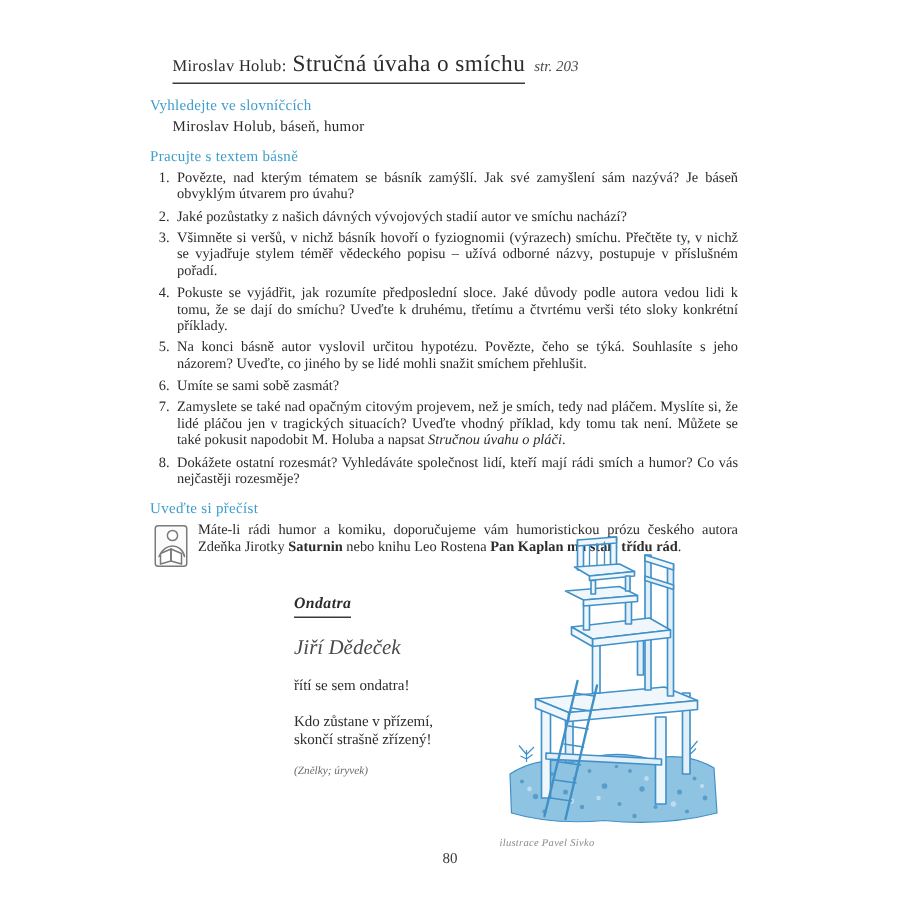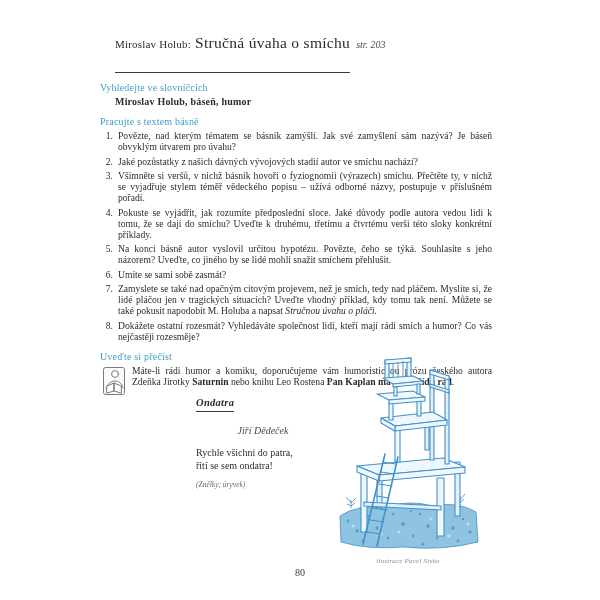--- a/index.html
+++ b/index.html
@@ -4,47 +4,47 @@
 <style>
   html,body{margin:0;padding:0;}
   body{
     width:600px;height:600px;position:relative;background:#ffffff;
     font-family:"Liberation Serif","DejaVu Serif",serif;
     color:#2e2c2b;overflow:hidden;
   }
   .content{position:absolute;left:100px;top:34px;width:392px;}
   
   .hdr{margin-left:15px;white-space:nowrap;margin-bottom:9px;}
-  .hdr-underlined{display:inline-block;border-bottom:1px solid #3a3a3a;padding-bottom:20px;}
+  .hdr-underlined{display:inline-block;border-bottom:1px solid #3a3a3a;padding-bottom:3px;}
   .hdr-author{font-size:11px;letter-spacing:.2px;}
   .hdr-title{font-size:15.5px;letter-spacing:.3px;margin-left:4px;}
   .hdr-ref{font-style:italic;font-size:10px;margin-left:6px;color:#4a4a4a;}
   
   .sec-h{color:#3f9dca;font-size:10px;margin:9px 0 3px 0;letter-spacing:.2px;}
-  .terms{font-weight:bold;font-size:10px;margin-left:15px;letter-spacing:.2px;}
+  .terms{font-weight:normal;font-size:10px;margin-left:15px;letter-spacing:.2px;}
   
   .qlist{margin-top:3px;}
   .q{display:flex;margin-bottom:3.5px;}
   .qnum{width:13px;text-align:right;margin-right:5px;flex:0 0 auto;font-size:9.6px;line-height:11px;}
   .qtext{flex:1;font-size:9.6px;line-height:11px;text-align:justify;}
   .qtext i{font-style:italic;}
   
   .tip{display:flex;align-items:flex-start;margin-top:2px;}
   .tip-icon{flex:0 0 auto;margin:1px 6px 0 2px;}
   .tip-text{flex:1;font-size:9.6px;line-height:11px;text-align:justify;}
   .tip-text b{font-weight:bold;}
   
   .poem{position:absolute;left:196px;top:392px;width:134px;}
   .poem-title{font-weight:bold;font-size:10.5px;display:inline-block;border-bottom:1px solid #3a3a3a;padding-bottom:3px;letter-spacing:.3px;font-style:italic;}
-  .poem-author{font-style:italic;font-size:10px;color:#4a4a4a;margin-top:13px;text-align:center;}
+  .poem-author{font-style:italic;font-size:14px;color:#4a4a4a;margin-top:13px;}
   .stanza{margin-top:11px;font-size:10px;line-height:12.5px;}
   .poem-note{font-style:italic;font-size:7.5px;color:#6a6a6a;text-align:left;margin-top:8px;padding-right:6px;}
   
   .illu{position:absolute;left:333px;top:356px;width:150px;}
-  .illu-caption{font-style:italic;font-size:7px;color:#8a8a8a;text-align:center;margin-top:1px;letter-spacing:.2px;}
+  .illu-caption{font-style:italic;font-size:7px;color:#8a8a8a;text-align:left;margin-top:1px;letter-spacing:.2px;}
   
   .pageno{position:absolute;left:0;right:0;top:567px;text-align:center;font-size:10px;color:#3a3a3a;}
 </style>
 </head>
 <body>
 
 <div class="content">
 
   <div class="hdr">
     <span class="hdr-underlined"><span class="hdr-author">Miroslav Holub:</span><span class="hdr-title">Stručná úvaha o smíchu</span></span><span class="hdr-ref">str. 203</span>
@@ -106,22 +106,25 @@
     </span>
     <span class="tip-text"><span>Máte-li rádi humor a komiku, doporučujeme vám humoristickou prózu českého autora Zdeňka Jirotky </span><b>Saturnin</b><span> nebo knihu Leo Rostena </span><b>Pan Kaplan má stále třídu rád</b><span>.</span></span>
   </div>
 
 </div>
 
 <div class="poem">
   <div class="poem-title">Ondatra</div>
   <div class="poem-author">Jiří Dědeček</div>
   <div class="stanza">
-    <div>Rychle všichni do patra,</div>
     <div>řítí se sem ondatra!</div>
+  </div>
+  <div class="stanza">
+    <div>Kdo zůstane v přízemí,</div>
+    <div>skončí strašně zřízený!</div>
   </div>
   <div class="poem-note">(Znělky; úryvek)</div>
 </div>
 
 <div class="illu">
   <svg width="150" height="196" viewBox="0 0 150 196">
 
     <g>
       <path d="M7,160 Q25,148 50,152 Q75,143 100,150 Q125,145 143,156 L145,186 Q110,195 70,191 Q35,194 8,186 Z" fill="#8fc3e2" stroke="#4191c9" stroke-width="0.8"></path>
       <g fill="#2f7fb5" opacity="0.55">

